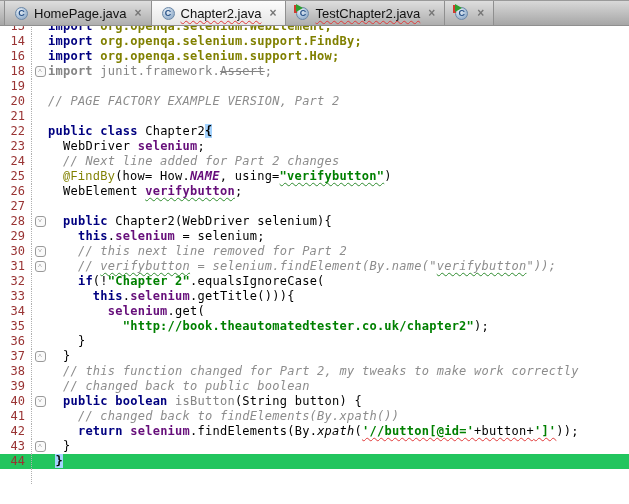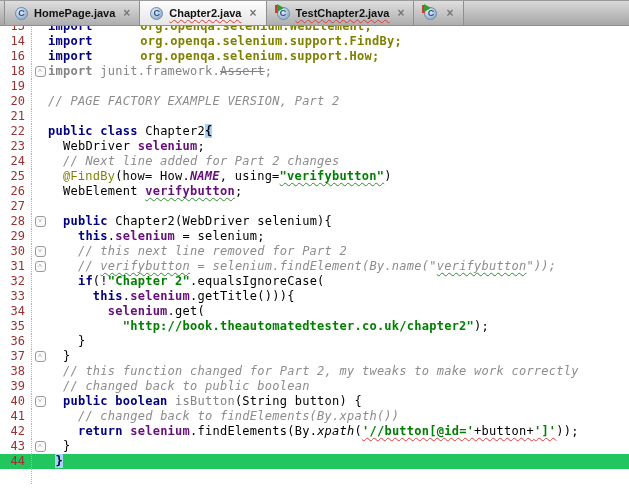--- a/index.html
+++ b/index.html
@@ -7,21 +7,21 @@
           font-family:"Liberation Sans",sans-serif;}
   
   .tabbar{height:26px;box-sizing:border-box;display:flex;align-items:stretch;
           background:linear-gradient(#d9d9d9,#a6a6a6);
           border-top:1px solid #9a9a9a;border-bottom:1px solid #8f8f8f;padding-left:4px;}
   .tab{display:flex;align-items:center;gap:5px;padding:0 9px;
        border-right:1px solid #8f8f8f;font-size:13px;color:#111;
        background:linear-gradient(#dedede,#aeaeae);white-space:nowrap;}
   .tab:first-child{border-left:1px solid #8f8f8f;}
   .tab.active{background:linear-gradient(#fcfcfc,#e6e6e6);}
-  .tlabel{font-size:11px;font-weight:bold;}
+  .tlabel{font-size:13px;}
   .close{color:#767676;font-weight:bold;font-size:12px;margin-left:3px;line-height:1;}
   .cicon{position:relative;width:15px;height:15px;flex:0 0 15px;}
   .circ{position:absolute;left:1px;top:1px;width:13px;height:13px;border-radius:50%;
         background:radial-gradient(circle at 35% 30%,#eef4fa,#a9c0d8 55%,#86a3c2);
         border:1px solid #6b88a8;box-sizing:border-box;color:#244f86;
         font:bold 9px/11px "Liberation Sans",sans-serif;text-align:center;}
   .cicon .red{display:none;}
   .cicon .arrow{display:none;}
   .cicon.test .red{display:block;position:absolute;left:-1px;top:-1px;width:3px;height:8px;
         background:#d23b2f;z-index:1;}
@@ -35,21 +35,21 @@
   .line.hl{background:#22c55e;}
   .lnum{flex:0 0 32px;box-sizing:border-box;text-align:right;padding-right:6px;
         color:#993333;border-right:1px dotted #b0b0b0;}
   .fold{flex:0 0 16px;text-align:center;}
   .fm{display:inline-block;width:9px;height:9px;margin-top:2px;border:1px solid #9a9a9a;
       border-radius:3px;background:#fafafa;color:#6a6a6a;font-size:7px;line-height:8px;
       text-align:center;vertical-align:top;}
   .codeln{white-space:pre;flex:1;letter-spacing:0.25px;}
   
   .kw{color:#000080;font-weight:bold;}
-  .pkg{color:#808000;font-weight:bold;margin-left:40px;}
+  .pkg{color:#808000;font-weight:bold;}
   .cmt{color:#8c8c8c;font-style:italic;}
   .str{color:#008000;font-weight:bold;}
   .ann{color:#808000;font-family:Liberation Mono, monospace;}
   .fld{color:#660E7A;font-weight:bold;}
   .sfld{color:#660E7A;font-weight:bold;font-style:italic;}
   .gray{color:#848484;}
   .grayb{color:#848484;font-weight:bold;}
   .strike{text-decoration:line-through;}
   .it{font-style:italic;}
   .b{font-weight:bold;}

